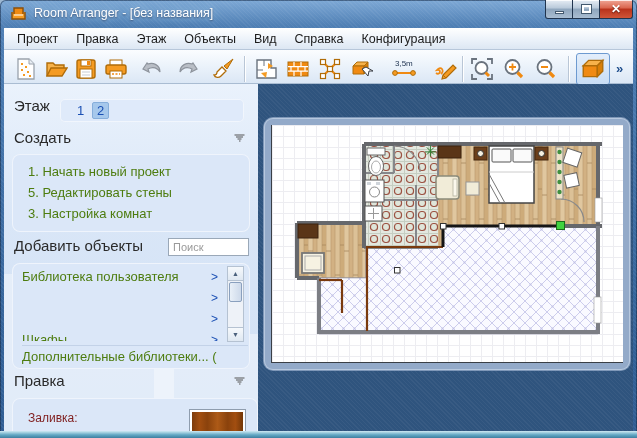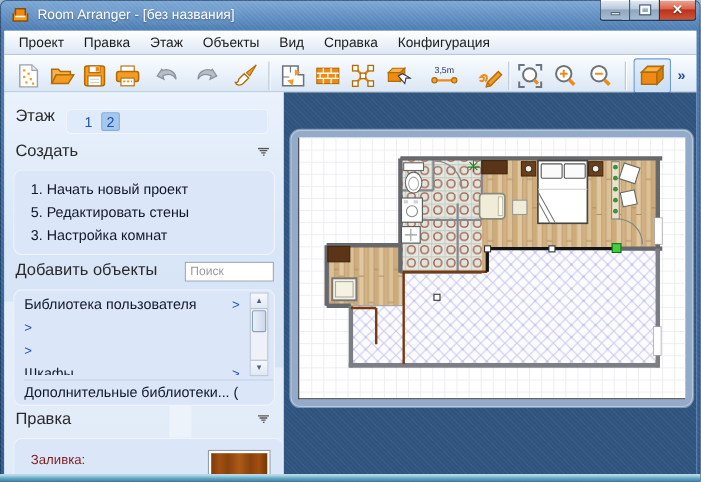--- a/index.html
+++ b/index.html
@@ -48,27 +48,27 @@
   .sidebar{width:254px;flex:0 0 auto;position:relative;overflow:hidden;
     background:linear-gradient(180deg,#eaf2fc 0,#d9e6f7 40%,#cfdff4);}
   .bubble{position:absolute;border-radius:28px;background:rgba(255,255,255,.38);}
   .side-abs{position:absolute;left:0;top:0;right:0;bottom:0;}
   .hdr{position:absolute;font-size:15px;color:#2a2a2a;white-space:nowrap;}
   .collapse{position:absolute;width:11px;height:9px;}
   .bluebox{position:absolute;background:#dbe7f8;border-radius:8px;box-shadow:0 0 0 1px rgba(255,255,255,.55) inset;}
   .floorbox{left:56px;top:15px;width:184px;height:23px;background:#dfeafa;border-radius:5px;}
   .floor-num{position:absolute;top:3px;font-size:13px;color:#1b50b4;width:17px;text-align:center;padding:1px 0;}
   .floor-num.sel{background:#a6c8ec;border:1px solid #86aedb;border-radius:2px;padding:0;}
-  .link{font-size:13px;color:#0f172a;white-space:nowrap;}
+  .link{font-size:13px;color:#4d7c0f;white-space:nowrap;}
   .side-link{position:absolute;left:24px;}
   .search{position:absolute;left:164px;top:154px;width:81px;height:18px;border:1px solid #9aa8b8;
     font-size:11px;padding:1px 4px;color:#333;background:#fff;font-family:"Liberation Sans",sans-serif;}
   .search::placeholder{color:#9a9a9a;}
   .libscroll{position:absolute;left:10px;top:3px;right:30px;height:75px;overflow:hidden;}
-  .librow{height:21px;display:flex;align-items:center;}
+  .librow{height:21px;display:flex;align-items:center;justify-content:flex-end;}
   .librow .lbl{flex:1;}
   .librow .arr{color:#1b50b4;font-size:12px;margin-right:2px;}
   .vscroll{position:absolute;right:6px;top:3px;width:17px;height:76px;background:#eef2f8;border:1px solid #b5c2d2;}
   .vs-btn{height:14px;background:linear-gradient(180deg,#f6f9fc,#dfe8f2);border-bottom:1px solid #b5c2d2;
     display:flex;align-items:center;justify-content:center;font-size:7px;color:#4a607c;}
   .vs-btn.dn{position:absolute;bottom:0;left:0;right:0;border-top:1px solid #b5c2d2;border-bottom:none;}
   .vs-thumb{margin:1px;height:20px;background:linear-gradient(90deg,#e9f0f8,#cdd9ea);border:1px solid #8aa0be;border-radius:2px;}
   .more-link{position:absolute;left:10px;top:82px;right:2px;overflow:hidden;border-top:1px solid #c3d2e8;padding-top:3px;}
   .swatch{position:absolute;left:177px;top:11px;width:57px;height:26px;background:#fff;border:1px solid #8f9dae;padding:2px;}
   .swatch-inner{width:100%;height:100%;

